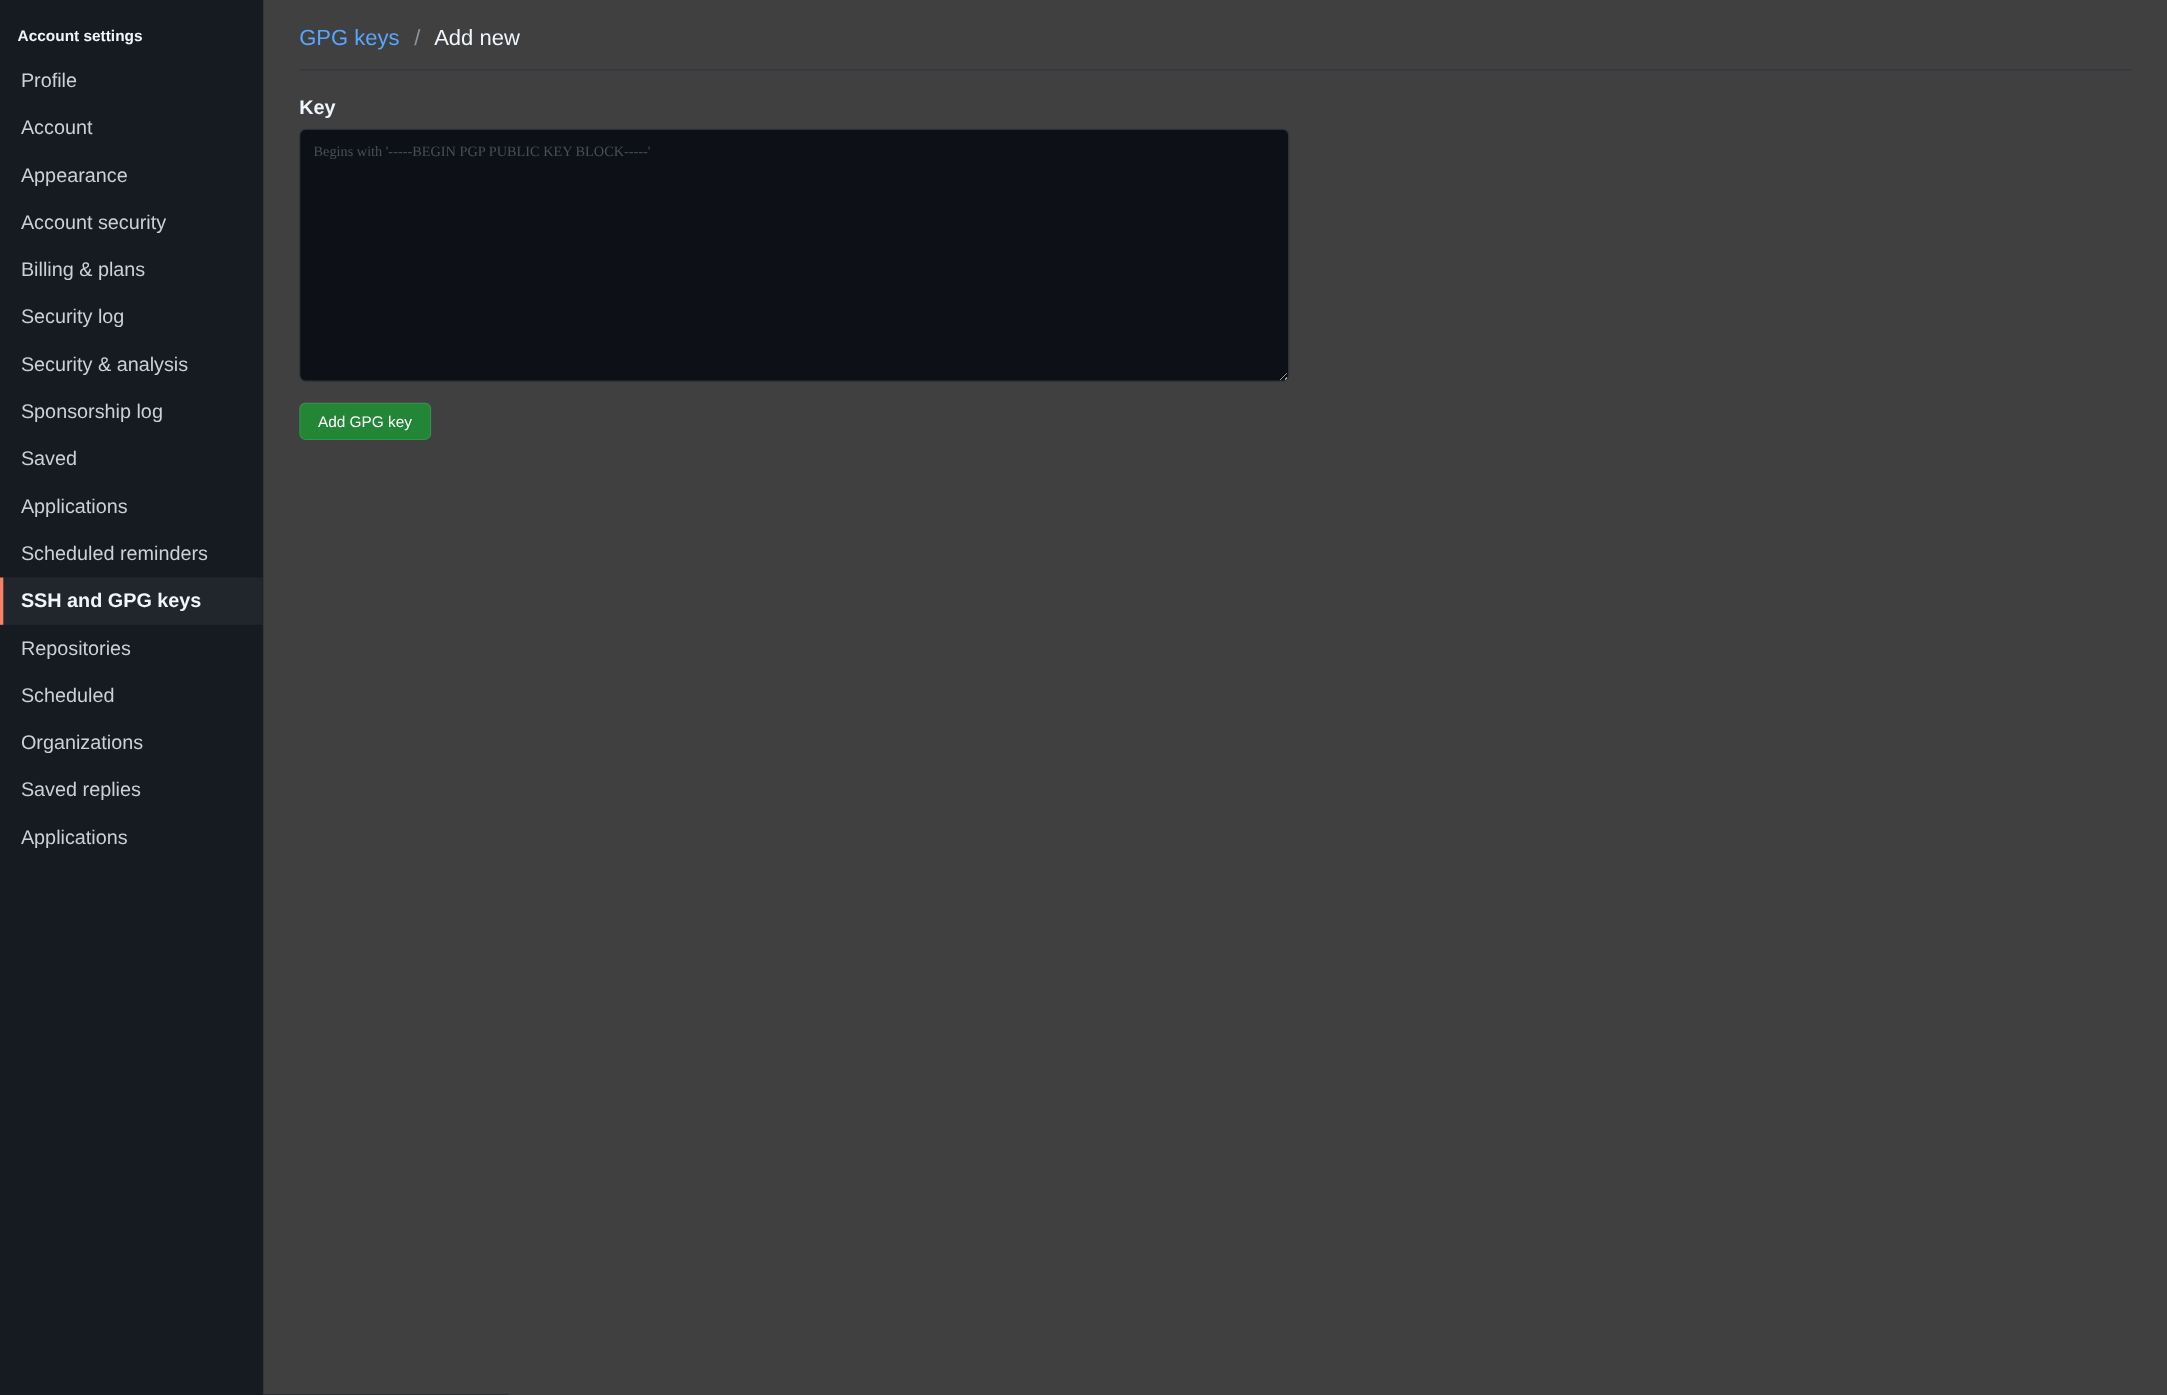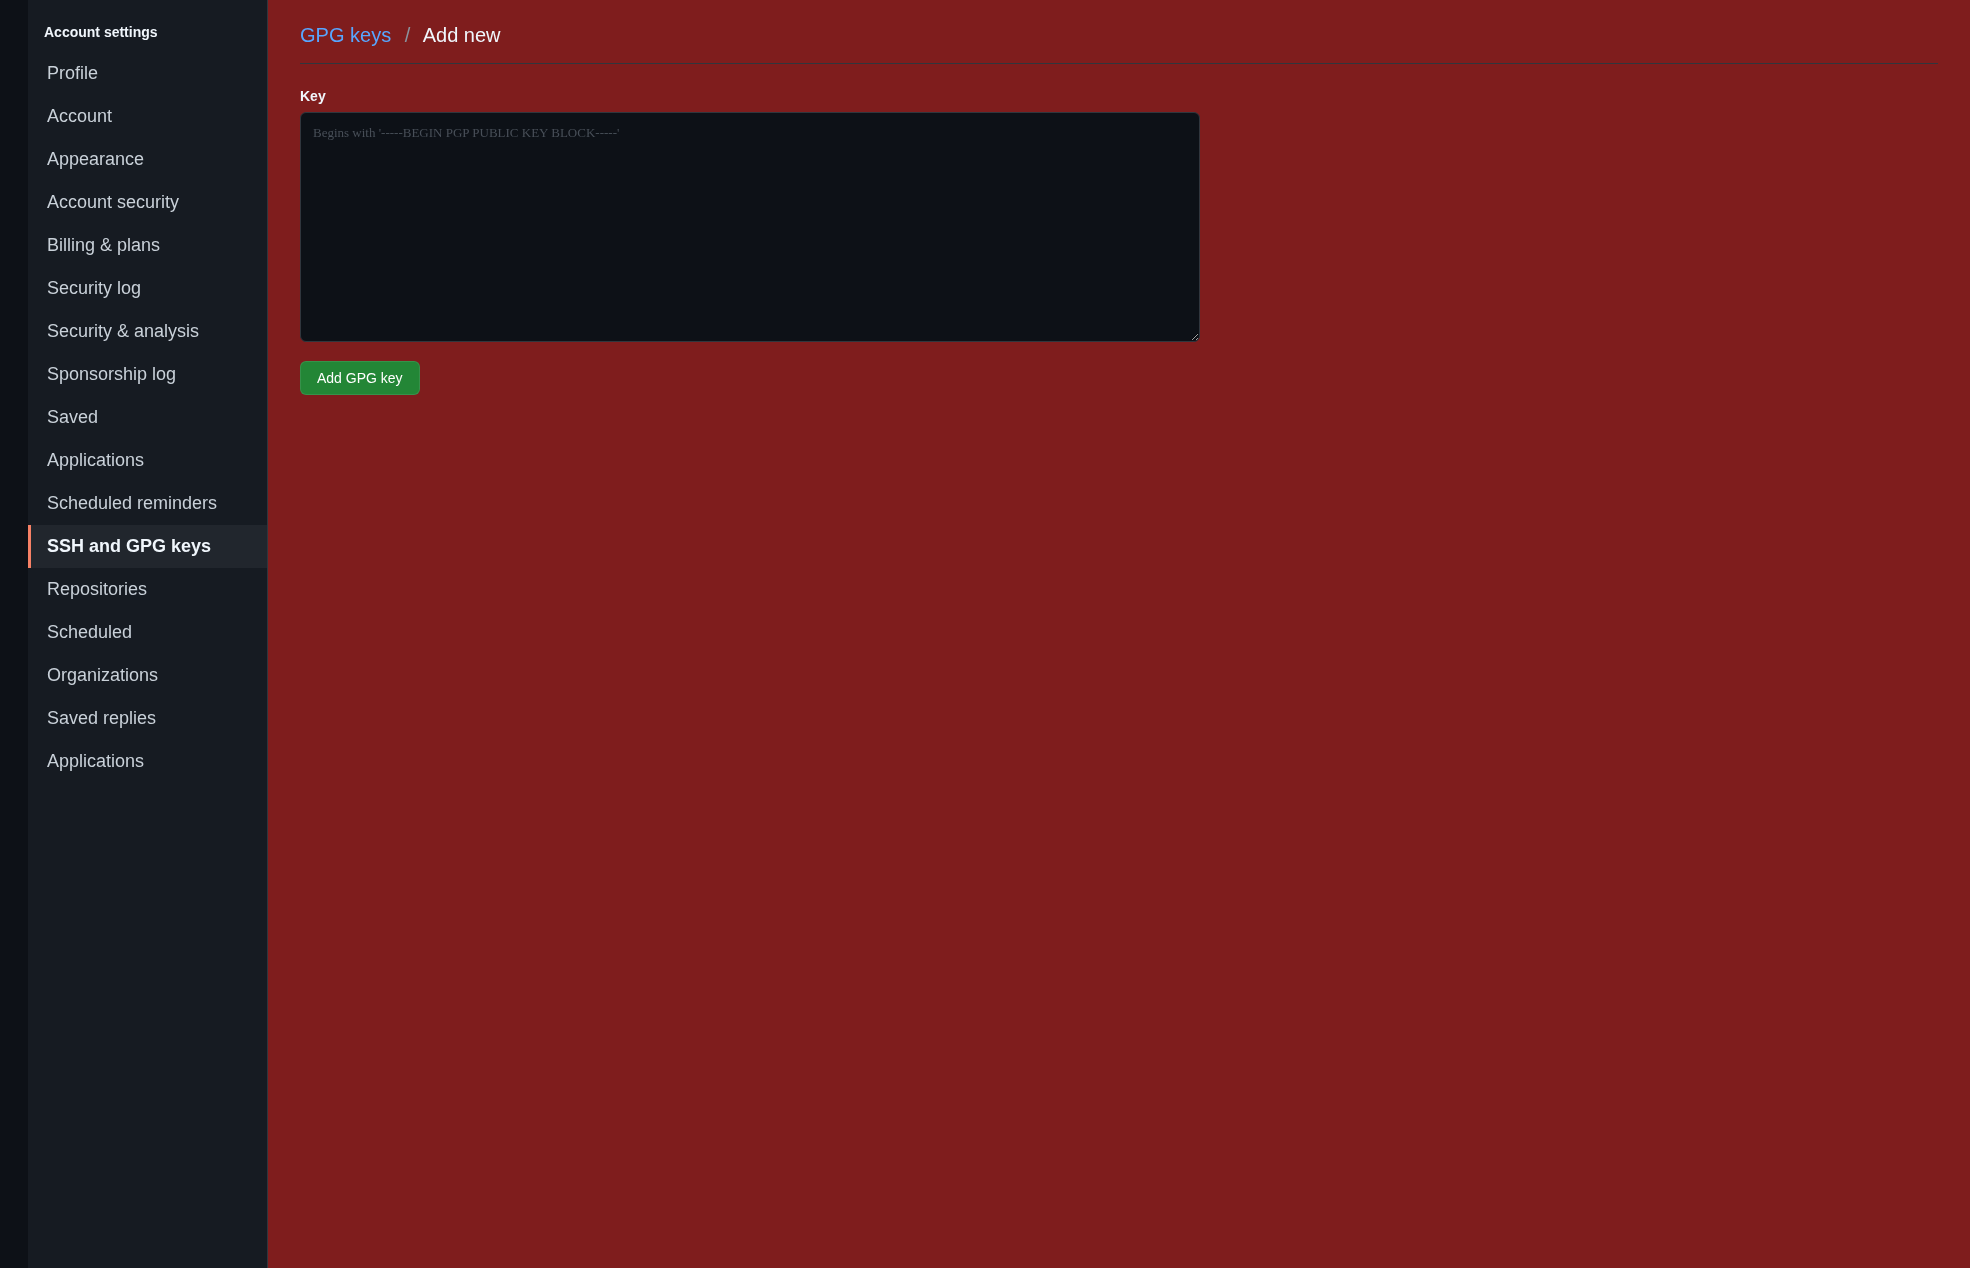--- a/index.html
+++ b/index.html
@@ -14,21 +14,20 @@
       font-family: -apple-system, BlinkMacSystemFont, 'Segoe UI', Helvetica, Arial, sans-serif;
       font-size: 14px;
       min-height: 100vh;
       display: flex;
     }
 
     .layout {
       display: flex;
       width: 100%;
       min-height: 100vh;
-      margin-left: 28px;
     }
 
     
     .sidebar {
       width: 240px;
       min-width: 240px;
       background-color: #161b22;
       border-right: 1px solid #30363d;
       padding: 16px 0;
       display: flex;
@@ -58,21 +57,21 @@
       background-color: #21262d;
       border-left-color: #f78166;
       color: #f0f6fc;
       font-weight: 700;
     }
 
     
     .main-content {
       flex: 1;
       padding: 24px 32px;
-      background-color: #7f1d1d;
+      background-color: #404040;
     }
 
     .page-header {
       display: flex;
       align-items: center;
       margin-bottom: 24px;
       padding-bottom: 16px;
       border-bottom: 1px solid #30363d;
     }
 
@@ -96,21 +95,21 @@
     .breadcrumb-current {
       color: #f0f6fc;
     }
 
     .form-section {
       max-width: 900px;
     }
 
     .form-label {
       display: block;
-      font-size: 14px;
+      font-size: 18px;
       font-weight: 600;
       color: #f0f6fc;
       margin-bottom: 8px;
     }
 
     .key-textarea {
       width: 100%;
       min-height: 230px;
       background-color: #0d1117;
       border: 1px solid #30363d;

